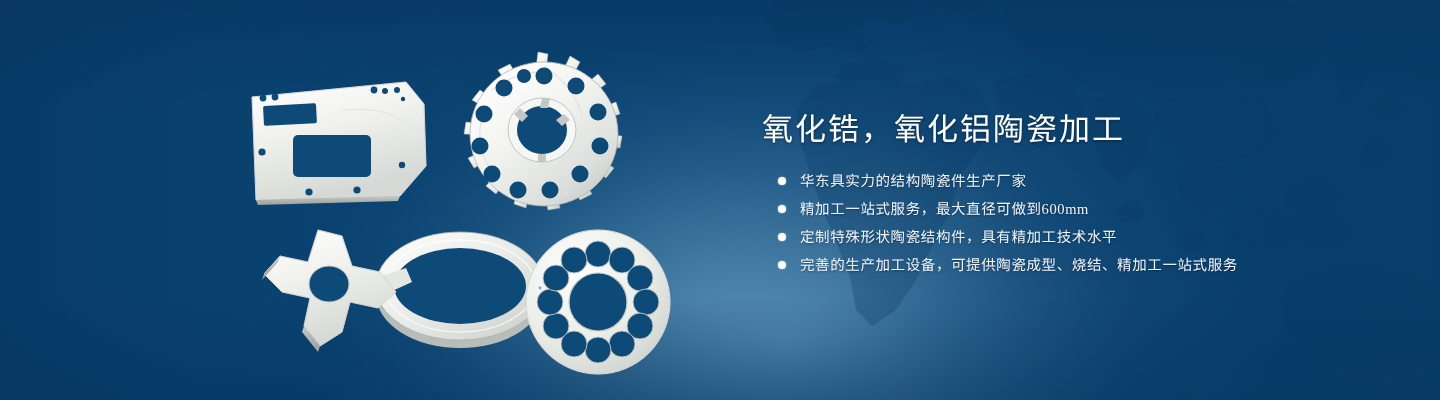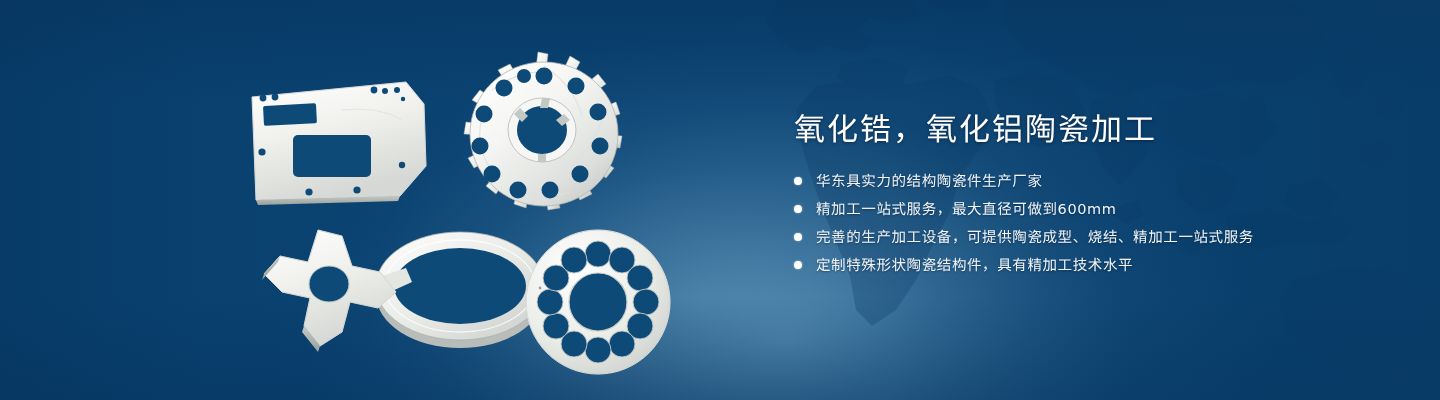--- a/index.html
+++ b/index.html
@@ -78,38 +78,39 @@
     left: 230px;
     top: 40px;
     width: 500px;
     height: 330px;
   }
   .products svg { width: 100%; height: 100%; display: block; overflow: visible; }
 
   
   .copy {
     position: absolute;
-    left: 794px;
+    left: 762px;
     top: 110px;
     width: 560px;
   }
   .headline {
     font-size: 31px;
     line-height: 1.25;
     color: #ffffff;
     letter-spacing: 2px;
     font-weight: 400;
     margin: 0 0 22px 0;
     text-shadow: 0 1px 3px rgba(0,20,45,0.55);
     white-space: nowrap;
   }
   .bullets {
     list-style: none;
-    margin: 0;
+    margin: 16px;
     padding: 0;
+    font-family: Liberation Serif, serif;
   }
   .bullets li {
     display: flex;
     align-items: center;
     margin-bottom: 8px;
     color: #f2f6fa;
     font-size: 14.5px;
     letter-spacing: 0.6px;
     line-height: 20px;
     text-shadow: 0 1px 2px rgba(0,20,45,0.45);
@@ -344,22 +345,22 @@
       <li>
         <span class="dot"></span>
         <span>华东具实力的结构陶瓷件生产厂家</span>
       </li>
       <li>
         <span class="dot"></span>
         <span>精加工一站式服务，最大直径可做到600mm</span>
       </li>
       <li>
         <span class="dot"></span>
-        <span>完善的生产加工设备，可提供陶瓷成型、烧结、精加工一站式服务</span>
+        <span>定制特殊形状陶瓷结构件，具有精加工技术水平</span>
       </li>
       <li>
         <span class="dot"></span>
-        <span>定制特殊形状陶瓷结构件，具有精加工技术水平</span>
+        <span>完善的生产加工设备，可提供陶瓷成型、烧结、精加工一站式服务</span>
       </li>
     </ul>
   </div>
 
 </div>
 
 </body></html>

